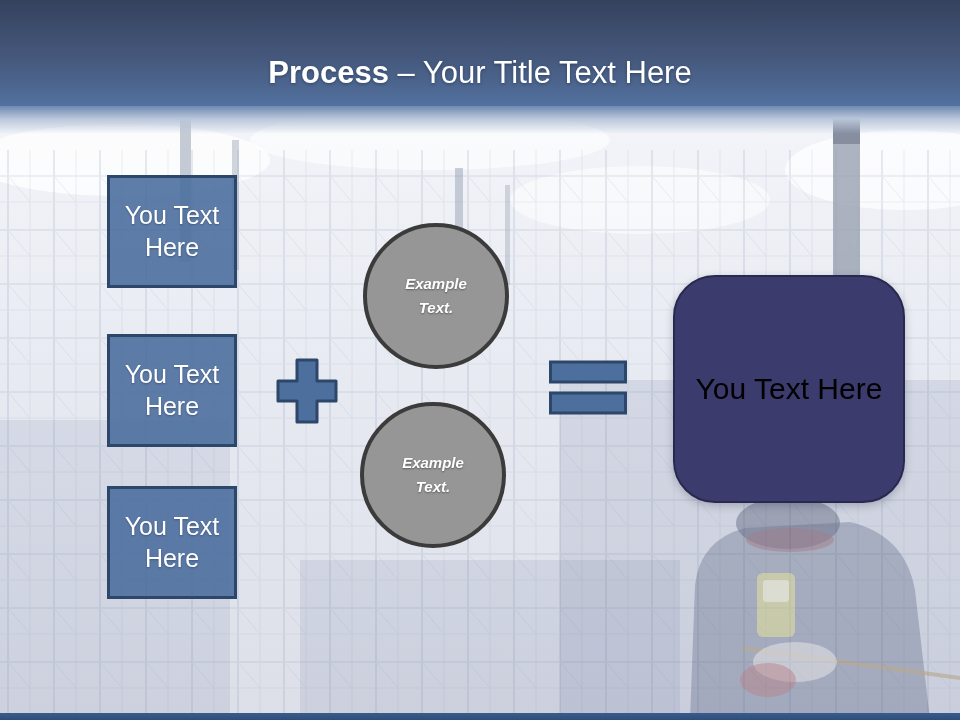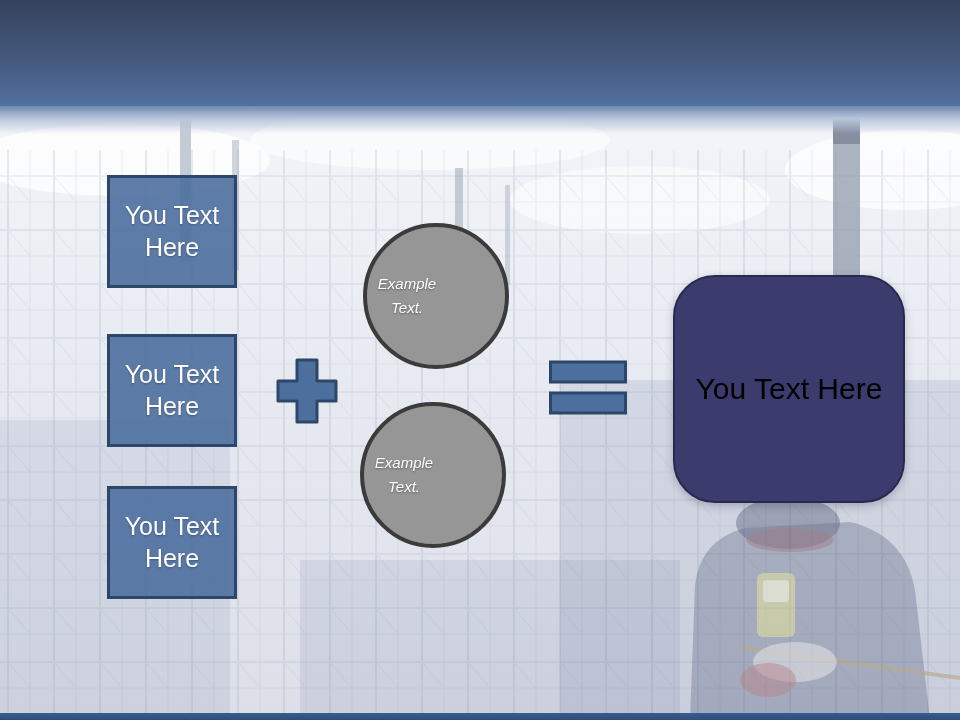--- a/index.html
+++ b/index.html
@@ -42,22 +42,22 @@
   #box1{top:175px;} #box2{top:334px;} #box3{top:486px;}
   
   .plus-wrap{position:absolute;left:276px;top:358px;width:62px;height:66px;}
   .equals-wrap{position:absolute;left:549px;top:360px;width:78px;height:55px;}
   
   .example-circle{
     position:absolute;width:146px;height:146px;border-radius:50%;
     background:var(--circle_fill);
     border:4px solid var(--circle_border);
     box-sizing:border-box;
-    display:flex;align-items:center;text-align:center;
-    color:var(--circle_text);font-size:15px;font-weight:normal;font-style:italic;
+    display:flex;align-items:center;justify-content:center;text-align:center;
+    color:var(--circle_text);font-size:15px;font-weight:bold;font-style:italic;
     line-height:1.6;text-shadow:0 1px 2px rgba(0,0,0,.4);
   }
   .example-circle .lbl{width:80px;}
   #circle1{left:363px;top:223px;}
   #circle2{left:360px;top:402px;}
   
   .result-box{
     position:absolute;left:673px;top:275px;width:232px;height:228px;
     background:var(--result_fill);
     border:2px solid var(--result_border);
@@ -120,20 +120,24 @@
       <rect x="757" y="573" width="38" height="64" rx="6" fill="#cfcf7a" opacity="0.85"></rect>
       <rect x="763" y="580" width="26" height="22" rx="3" fill="#e9e9cd" opacity="0.9"></rect>
       <line x1="742" y1="648" x2="960" y2="678" stroke="#a98a50" stroke-width="4" opacity="0.65"></line>
       <ellipse cx="795" cy="662" rx="42" ry="20" fill="#e8e4e0" opacity="0.65"></ellipse>
       <ellipse cx="768" cy="680" rx="28" ry="17" fill="#a84848" opacity="0.5"></ellipse>
     </g>
   </svg>
 
   <div class="header-band"></div>
   <div class="header-soft-edge"></div>
+  <div class="slide-title">
+    <span class="t-bold">Process</span>
+    <span class="t-rest">– Your Title Text Here</span>
+  </div>
 
   <div class="step-box" id="box1">
     <span class="lbl">You Text Here</span>
   </div>
   <div class="step-box" id="box2">
     <span class="lbl">You Text Here</span>
   </div>
   <div class="step-box" id="box3">
     <span class="lbl">You Text Here</span>
   </div>

